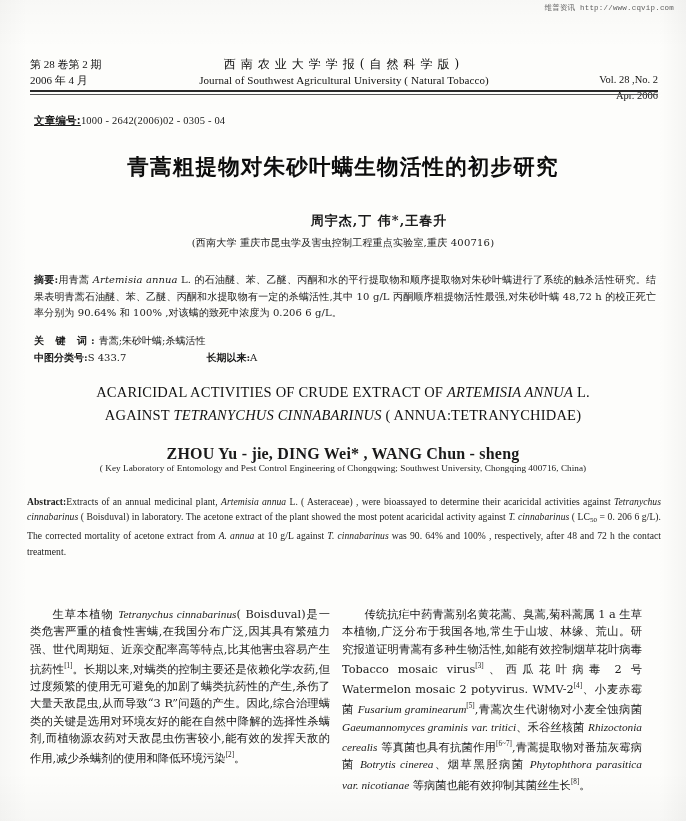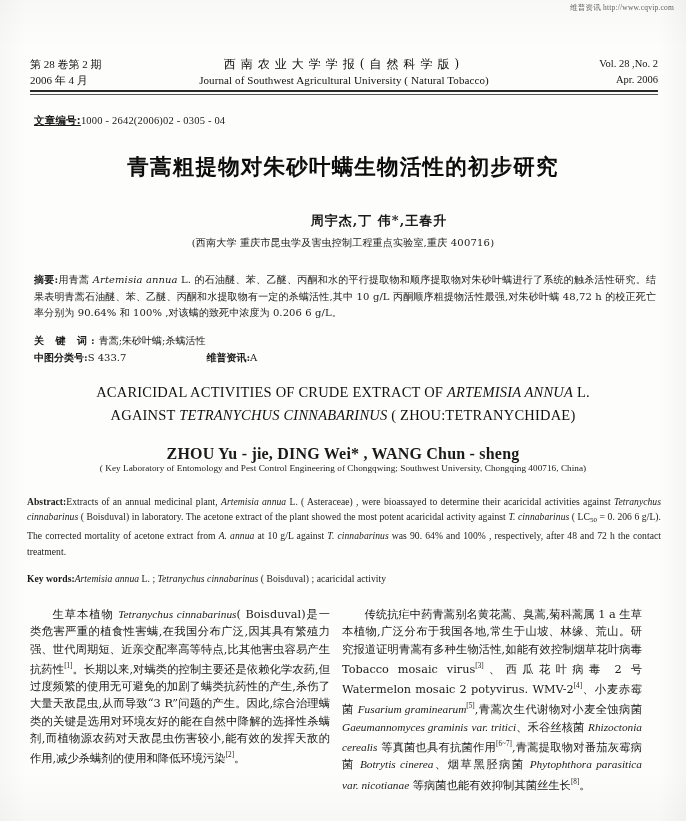--- a/index.html
+++ b/index.html
@@ -33,21 +33,21 @@
 
   
   .watermark {
     position: absolute;
     right: 12px;
     top: 3px;
     font-size: 7.5px;
     color: #5d5d5d;
     letter-spacing: 0.2px;
     white-space: nowrap;
-    font-family: Liberation Serif, serif;
+    font-family: Liberation Mono, monospace;
   }
 
   
   .masthead {
     position: absolute;
     left: 30px;
     top: 56px;
     width: 628px;
     height: 34px;
   }
@@ -75,21 +75,21 @@
     font-family: "DejaVu Serif", "Liberation Serif", serif;
   }
   .mh-en {
     font-size: 11px;
     line-height: 16px;
     color: #111;
     letter-spacing: 0.1px;
   }
   .mh-right {
     position: absolute;
-    right: 0; top: 0;
+    right: 0; top: 16px;
     text-align: right;
     font-size: 10.5px;
     line-height: 16px;
     color: #141414;
     white-space: nowrap;
   }
   .rule-thick {
     position: absolute;
     left: 30px;
     top: 90px;
@@ -325,33 +325,32 @@
 
   <div class="cn-title">青蒿粗提物对朱砂叶螨生物活性的初步研究</div>
 
   <div class="cn-authors">周宇杰,丁  伟*,王春升</div>
   <div class="cn-affil">(西南大学 重庆市昆虫学及害虫控制工程重点实验室,重庆  400716)</div>
 
   <div class="cn-abs"><span class="lbl">摘要:</span><span>用青蒿 </span><i>Artemisia annua</i><span> L. 的石油醚、苯、乙醚、丙酮和水的平行提取物和顺序提取物对朱砂叶螨进行了系统的触杀活性研究。结果表明青蒿石油醚、苯、乙醚、丙酮和水提取物有一定的杀螨活性,其中 10 g/L 丙酮顺序粗提物活性最强,对朱砂叶螨 48,72 h 的校正死亡率分别为 90.64% 和 100% ,对该螨的致死中浓度为 0.206 6 g/L。</span></div>
 
   <div class="cn-kw"><span class="lbl">关 键 词:</span><span>青蒿;朱砂叶螨;杀螨活性</span></div>
 
-  <div class="cn-class"><span class="lbl">中图分类号:</span><span>S 433.7</span><span class="gap"></span><span class="lbl">维普资讯:</span><span>A</span></div>
+  <div class="cn-class"><span class="lbl">中图分类号:</span><span>S 433.7</span><span class="gap"></span><span class="lbl">长期以来:</span><span>A</span></div>
 
   <div class="en-title">
     <div><span>ACARICIDAL ACTIVITIES OF CRUDE EXTRACT OF </span><i>ARTEMISIA ANNUA</i><span> L.</span></div>
-    <div><span>AGAINST </span><i>TETRANYCHUS CINNABARINUS</i><span> ( ZHOU:TETRANYCHIDAE)</span></div>
+    <div><span>AGAINST </span><i>TETRANYCHUS CINNABARINUS</i><span> ( ANNUA:TETRANYCHIDAE)</span></div>
   </div>
 
   <div class="en-authors">ZHOU Yu - jie, DING Wei* , WANG Chun - sheng</div>
   <div class="en-affil">( Key Laboratory of Entomology and Pest Control Engineering of Chongqwing; Southwest University, Chongqing 400716, China)</div>
 
   <div class="en-abs"><span class="lbl">Abstract:</span><span>Extracts of an annual medicinal plant, </span><i>Artemisia annua</i><span> L. ( Asteraceae) , were bioassayed to determine their acaricidal activities against </span><i>Tetranychus cinnabarinus</i><span> ( Boisduval) in laboratory. The acetone extract of the plant showed the most potent acaricidal activity against </span><i>T. cinnabarinus</i><span> ( LC</span><sub>50</sub><span> = 0. 206 6 g/L). The corrected mortality of acetone extract from </span><i>A. annua</i><span> at 10 g/L against </span><i>T. cinnabarinus</i><span> was 90. 64% and 100% , respectively, after 48 and 72 h the contact treatment.</span></div>
 
-  <div class="en-kw"><span class="lbl">Key words:</span><i>Artemisia annua</i><span> L. ; </span><i>Tetranychus cinnabarinus</i><span> ( Boisduval) ; acaricidal activity</span></div>
 
   <div class="body-cols">
 
     <div class="col left">
       <p><span>生草本植物 </span><span class="lat">Tetranychus cinnabarinus</span><span>( Boisduval)是一类危害严重的植食性害螨,在我国分布广泛,因其具有繁殖力强、世代周期短、近亲交配率高等特点,比其他害虫容易产生抗药性</span><sup>[1]</sup><span>。长期以来,对螨类的控制主要还是依赖化学农药,但过度频繁的使用无可避免的加剧了螨类抗药性的产生,杀伤了大量天敌昆虫,从而导致“3 R”问题的产生。因此,综合治理螨类的关键是选用对环境友好的能在自然中降解的选择性杀螨剂,而植物源农药对天敌昆虫伤害较小,能有效的发挥天敌的作用,减少杀螨剂的使用和降低环境污染</span><sup>[2]</sup><span>。</span></p>
     </div>
 
     <div class="col right">
       <p><span>传统抗疟中药青蒿别名黄花蒿、臭蒿,菊科蒿属 1 a 生草本植物,广泛分布于我国各地,常生于山坡、林缘、荒山。研究报道证明青蒿有多种生物活性,如能有效控制烟草花叶病毒 Tobacco mosaic virus</span><sup>[3]</sup><span>、西瓜花叶病毒 2 号 Watermelon mosaic 2 potyvirus. WMV-2</span><sup>[4]</sup><span>、小麦赤霉菌 </span><span class="lat">Fusarium graminearum</span><sup>[5]</sup><span>,青蒿次生代谢物对小麦全蚀病菌 </span><span class="lat">Gaeumannomyces graminis</span><span> </span><span class="lat">var. tritici</span><span>、禾谷丝核菌 </span><span class="lat">Rhizoctonia cerealis</span><span> 等真菌也具有抗菌作用</span><sup>[6~7]</sup><span>,青蒿提取物对番茄灰霉病菌 </span><span class="lat">Botrytis cinerea</span><span>、烟草黑胫病菌 </span><span class="lat">Phytophthora parasitica</span><span> </span><span class="lat">var. nicotianae</span><span> 等病菌也能有效抑制其菌丝生长</span><sup>[8]</sup><span>。</span></p>
     </div>

